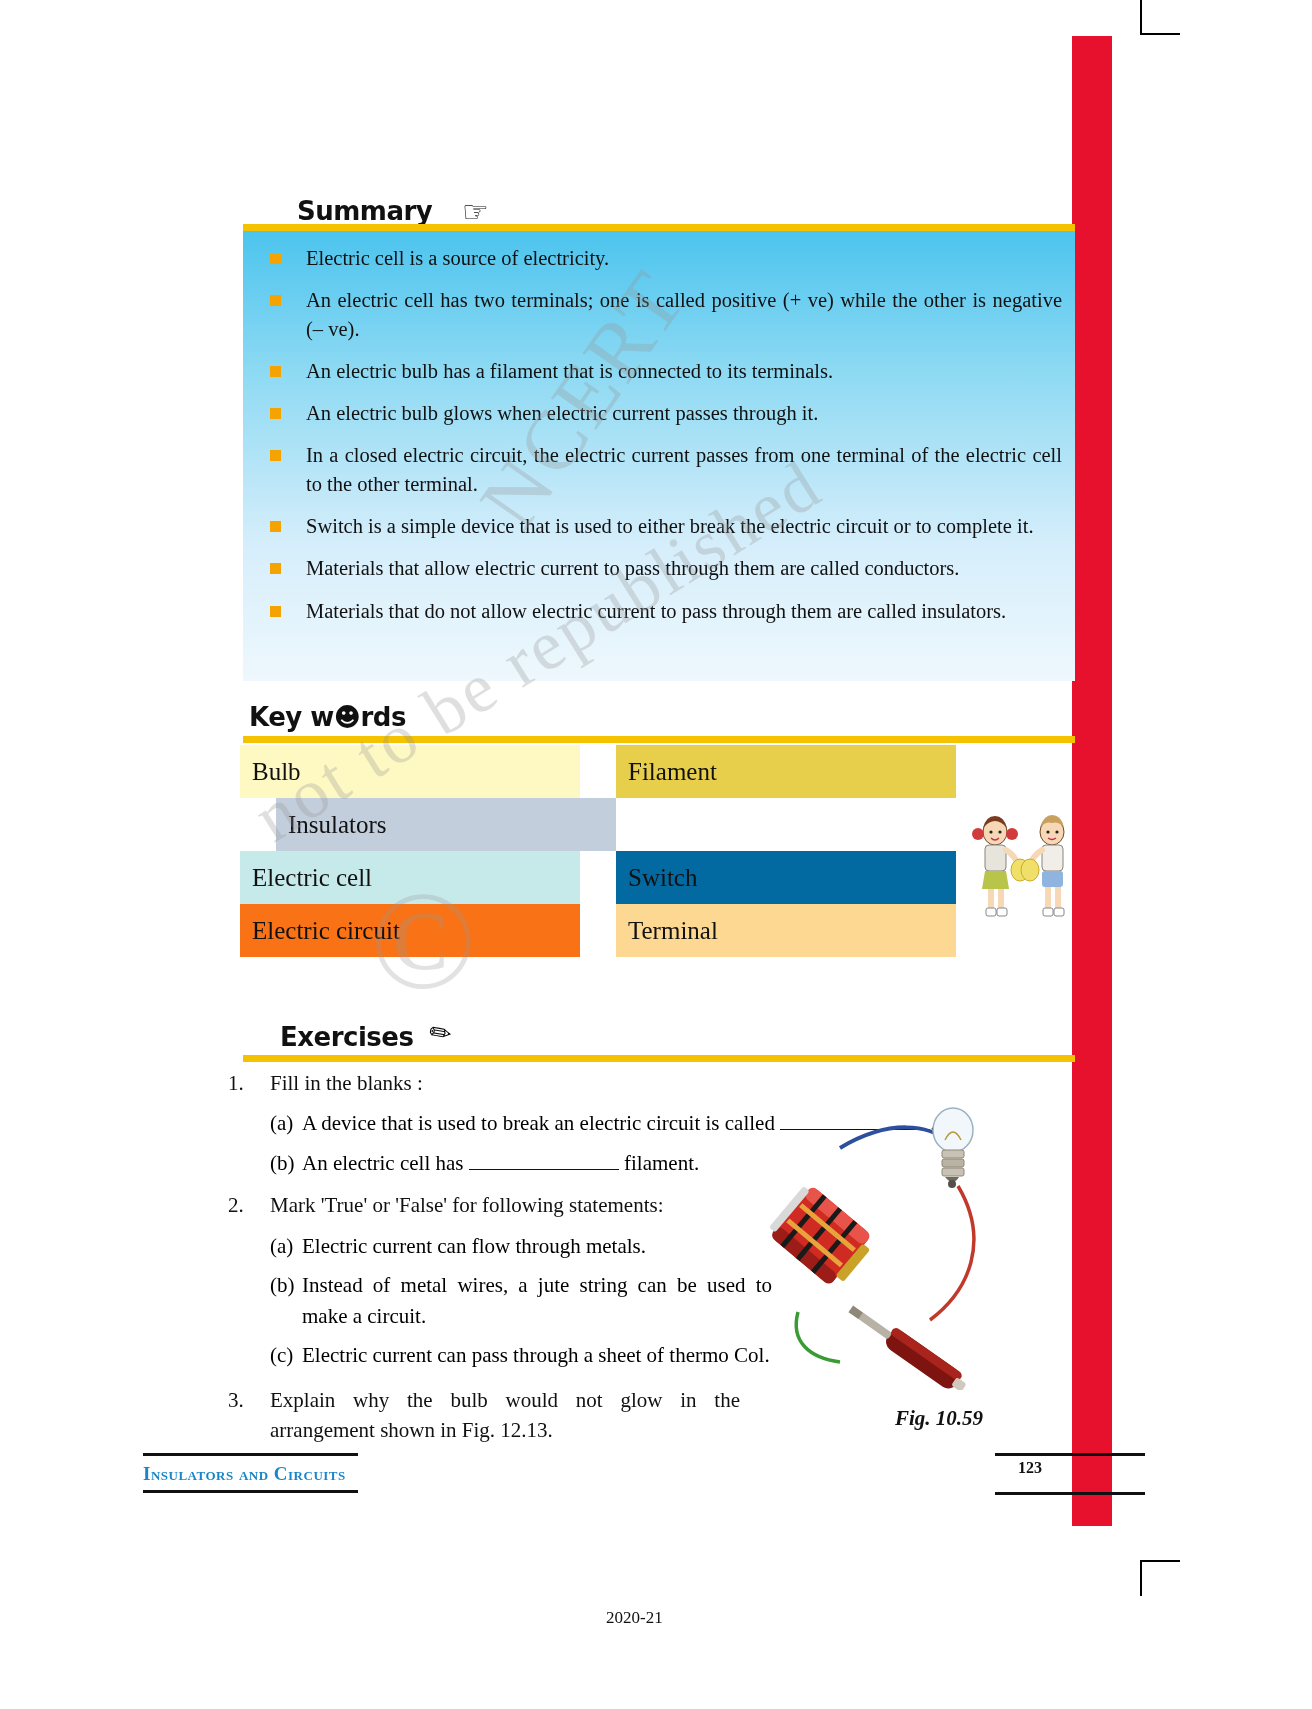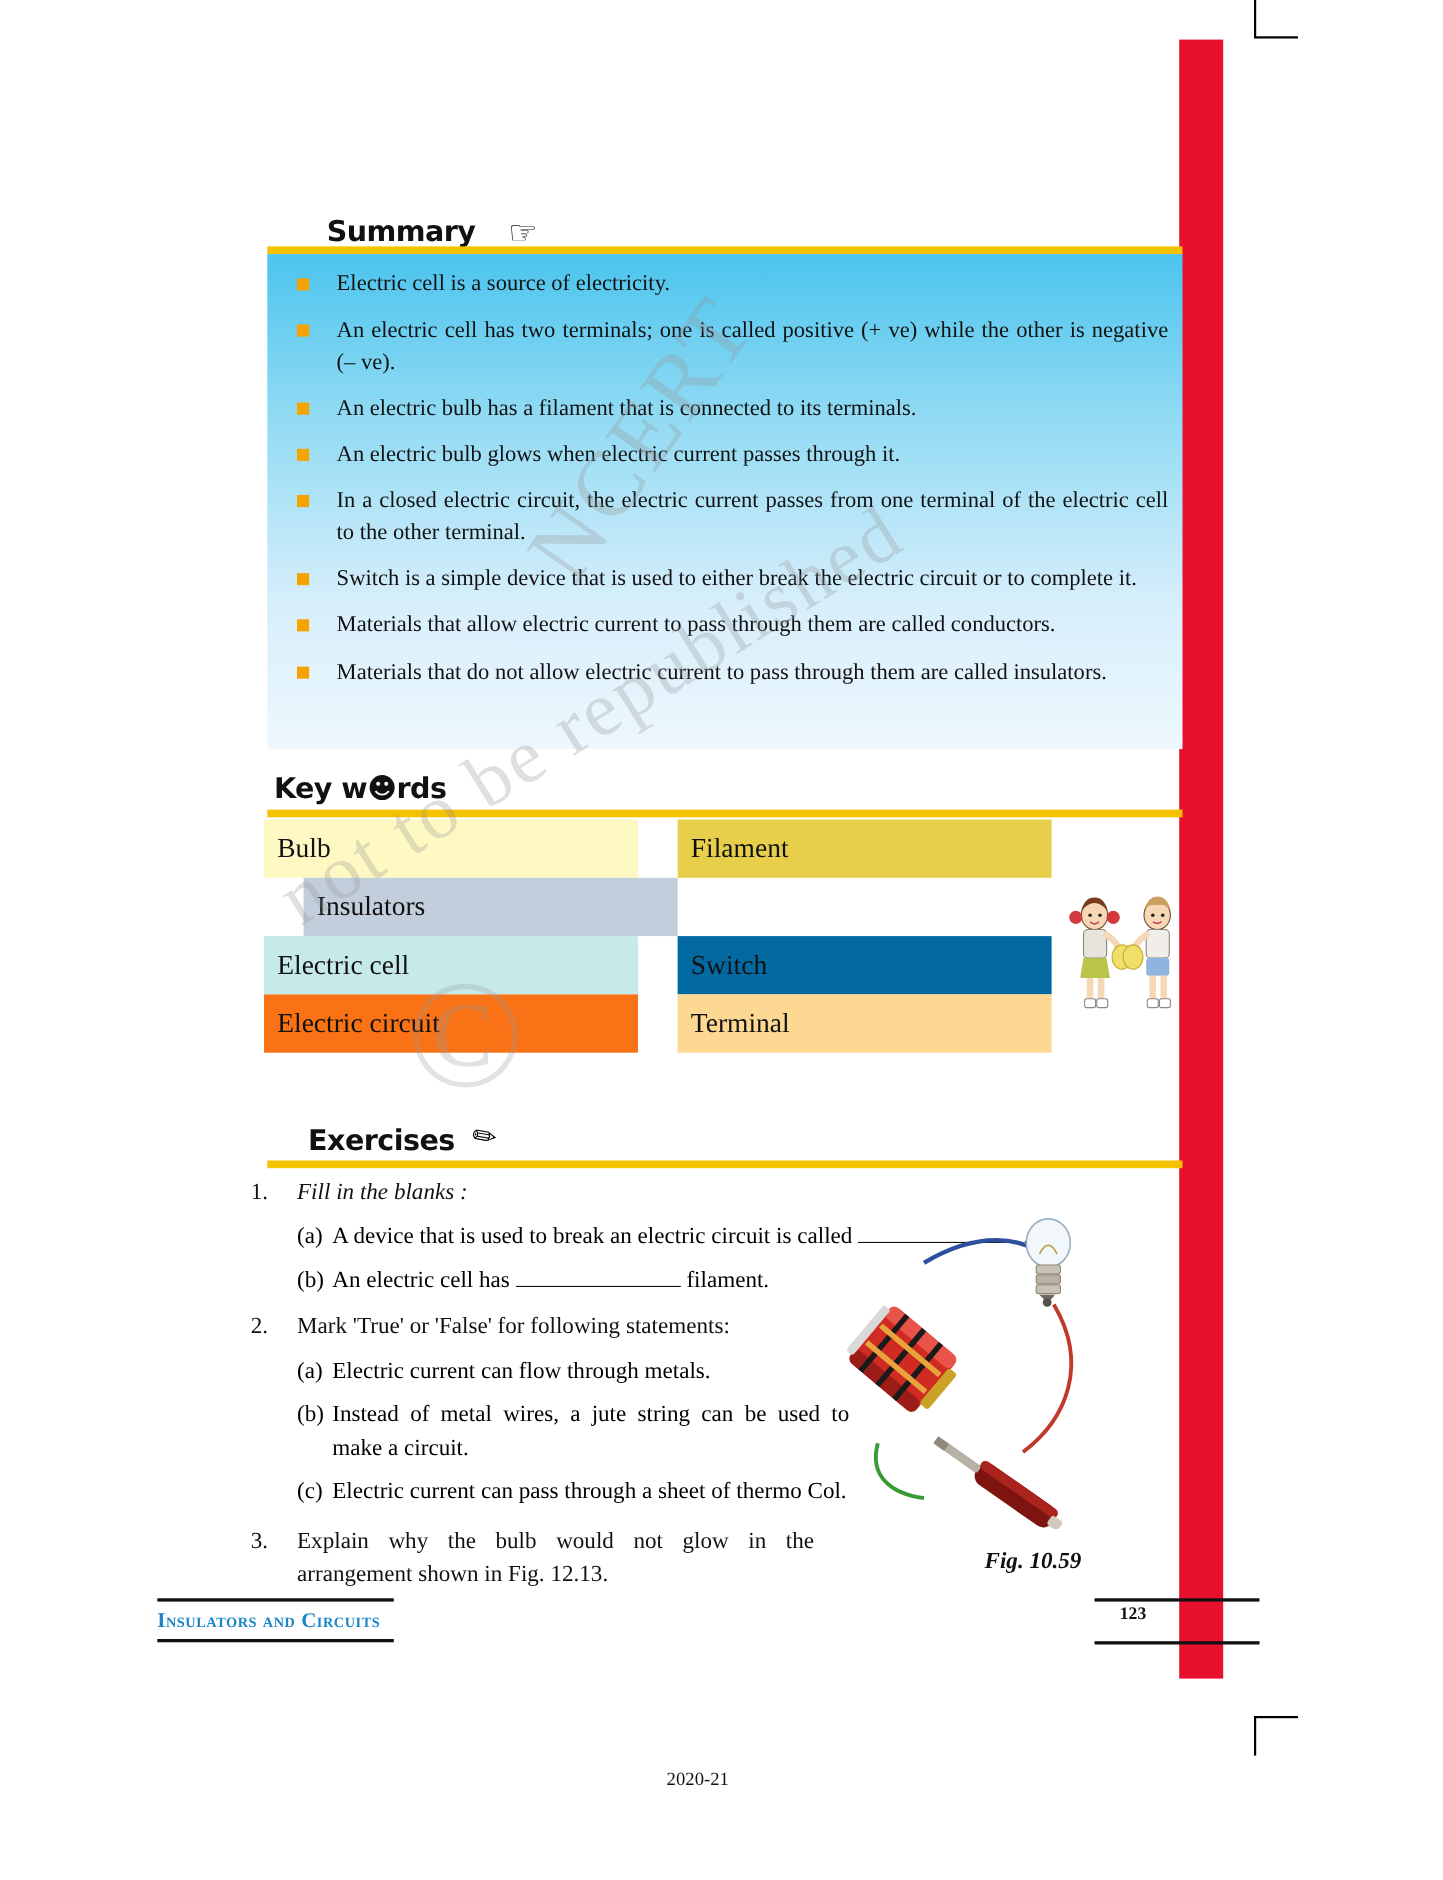--- a/index.html
+++ b/index.html
@@ -410,21 +410,21 @@
     </g>
   </svg>
 
   <div class="sec-head" id="exercises-heading">Exercises</div>
   <div class="pencil-icon">✎</div>
   <div class="sec-rule" id="exercises-rule"></div>
 
   <div class="ex-list">
     <div class="ex-q">
       <span class="ex-num">1.</span>
-      <span class="ex-body" style="display:inline-block;font-style:italic;">Fill in the blanks :</span>
+      <span class="ex-body" style="display:inline-block;">Fill in the blanks :</span>
     </div>
     <div class="ex-sub">
       <span class="lbl">(a)</span>
       <span>A device that is used to break an electric circuit is called </span><span class="blank-line"></span><span>.</span>
     </div>
     <div class="ex-sub">
       <span class="lbl">(b)</span>
       <span>An electric cell has </span><span class="blank-line"></span><span> filament.</span>
     </div>
 

